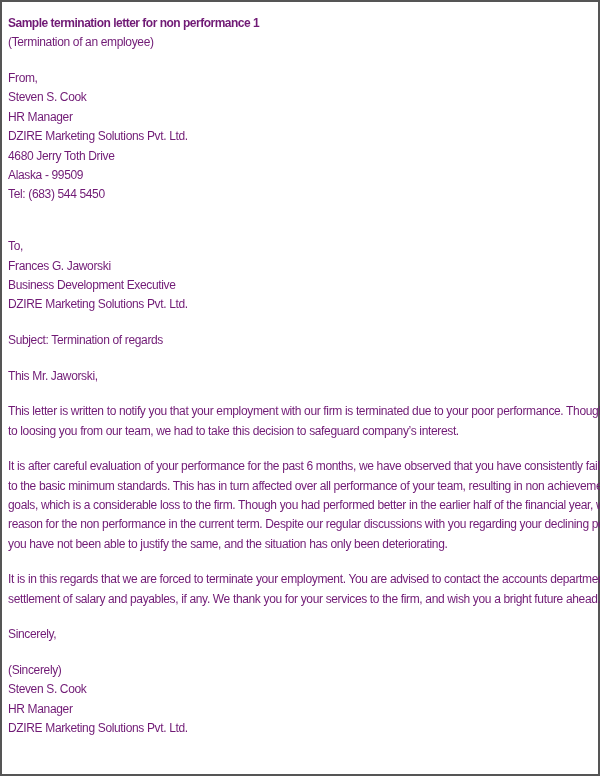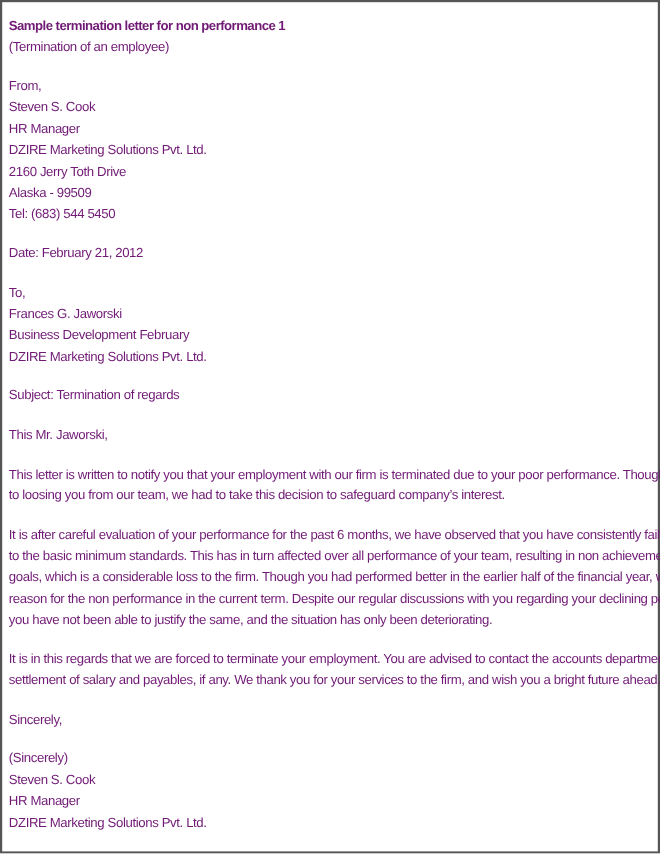--- a/index.html
+++ b/index.html
@@ -32,33 +32,32 @@
 <div class="page">
   <div class="line title">Sample termination letter for non performance 1</div>
   <div class="line">(Termination of an employee)</div>
   <div class="gap"></div>
 
   <div>
     <div class="line">From,</div>
     <div class="line">Steven S. Cook</div>
     <div class="line">HR Manager</div>
     <div class="line">DZIRE Marketing Solutions Pvt. Ltd.</div>
-    <div class="line">2160 Jerry Toth Drive</div>
+    <div class="line">4680 Jerry Toth Drive</div>
     <div class="line">Alaska - 99509</div>
     <div class="line">Tel: (683) 544 5450</div>
   </div>
   <div class="gap"></div>
 
-  <div class="line">Date: February 21, 2012</div>
   <div class="gap"></div>
 
   <div>
     <div class="line">To,</div>
     <div class="line">Frances G. Jaworski</div>
-    <div class="line">Business Development February</div>
+    <div class="line">Business Development Executive</div>
     <div class="line">DZIRE Marketing Solutions Pvt. Ltd.</div>
   </div>
   <div class="gap"></div>
 
   <div class="line">Subject: Termination of regards</div>
   <div class="gap"></div>
 
   <div class="line">This Mr. Jaworski,</div>
   <div class="gap"></div>
 

